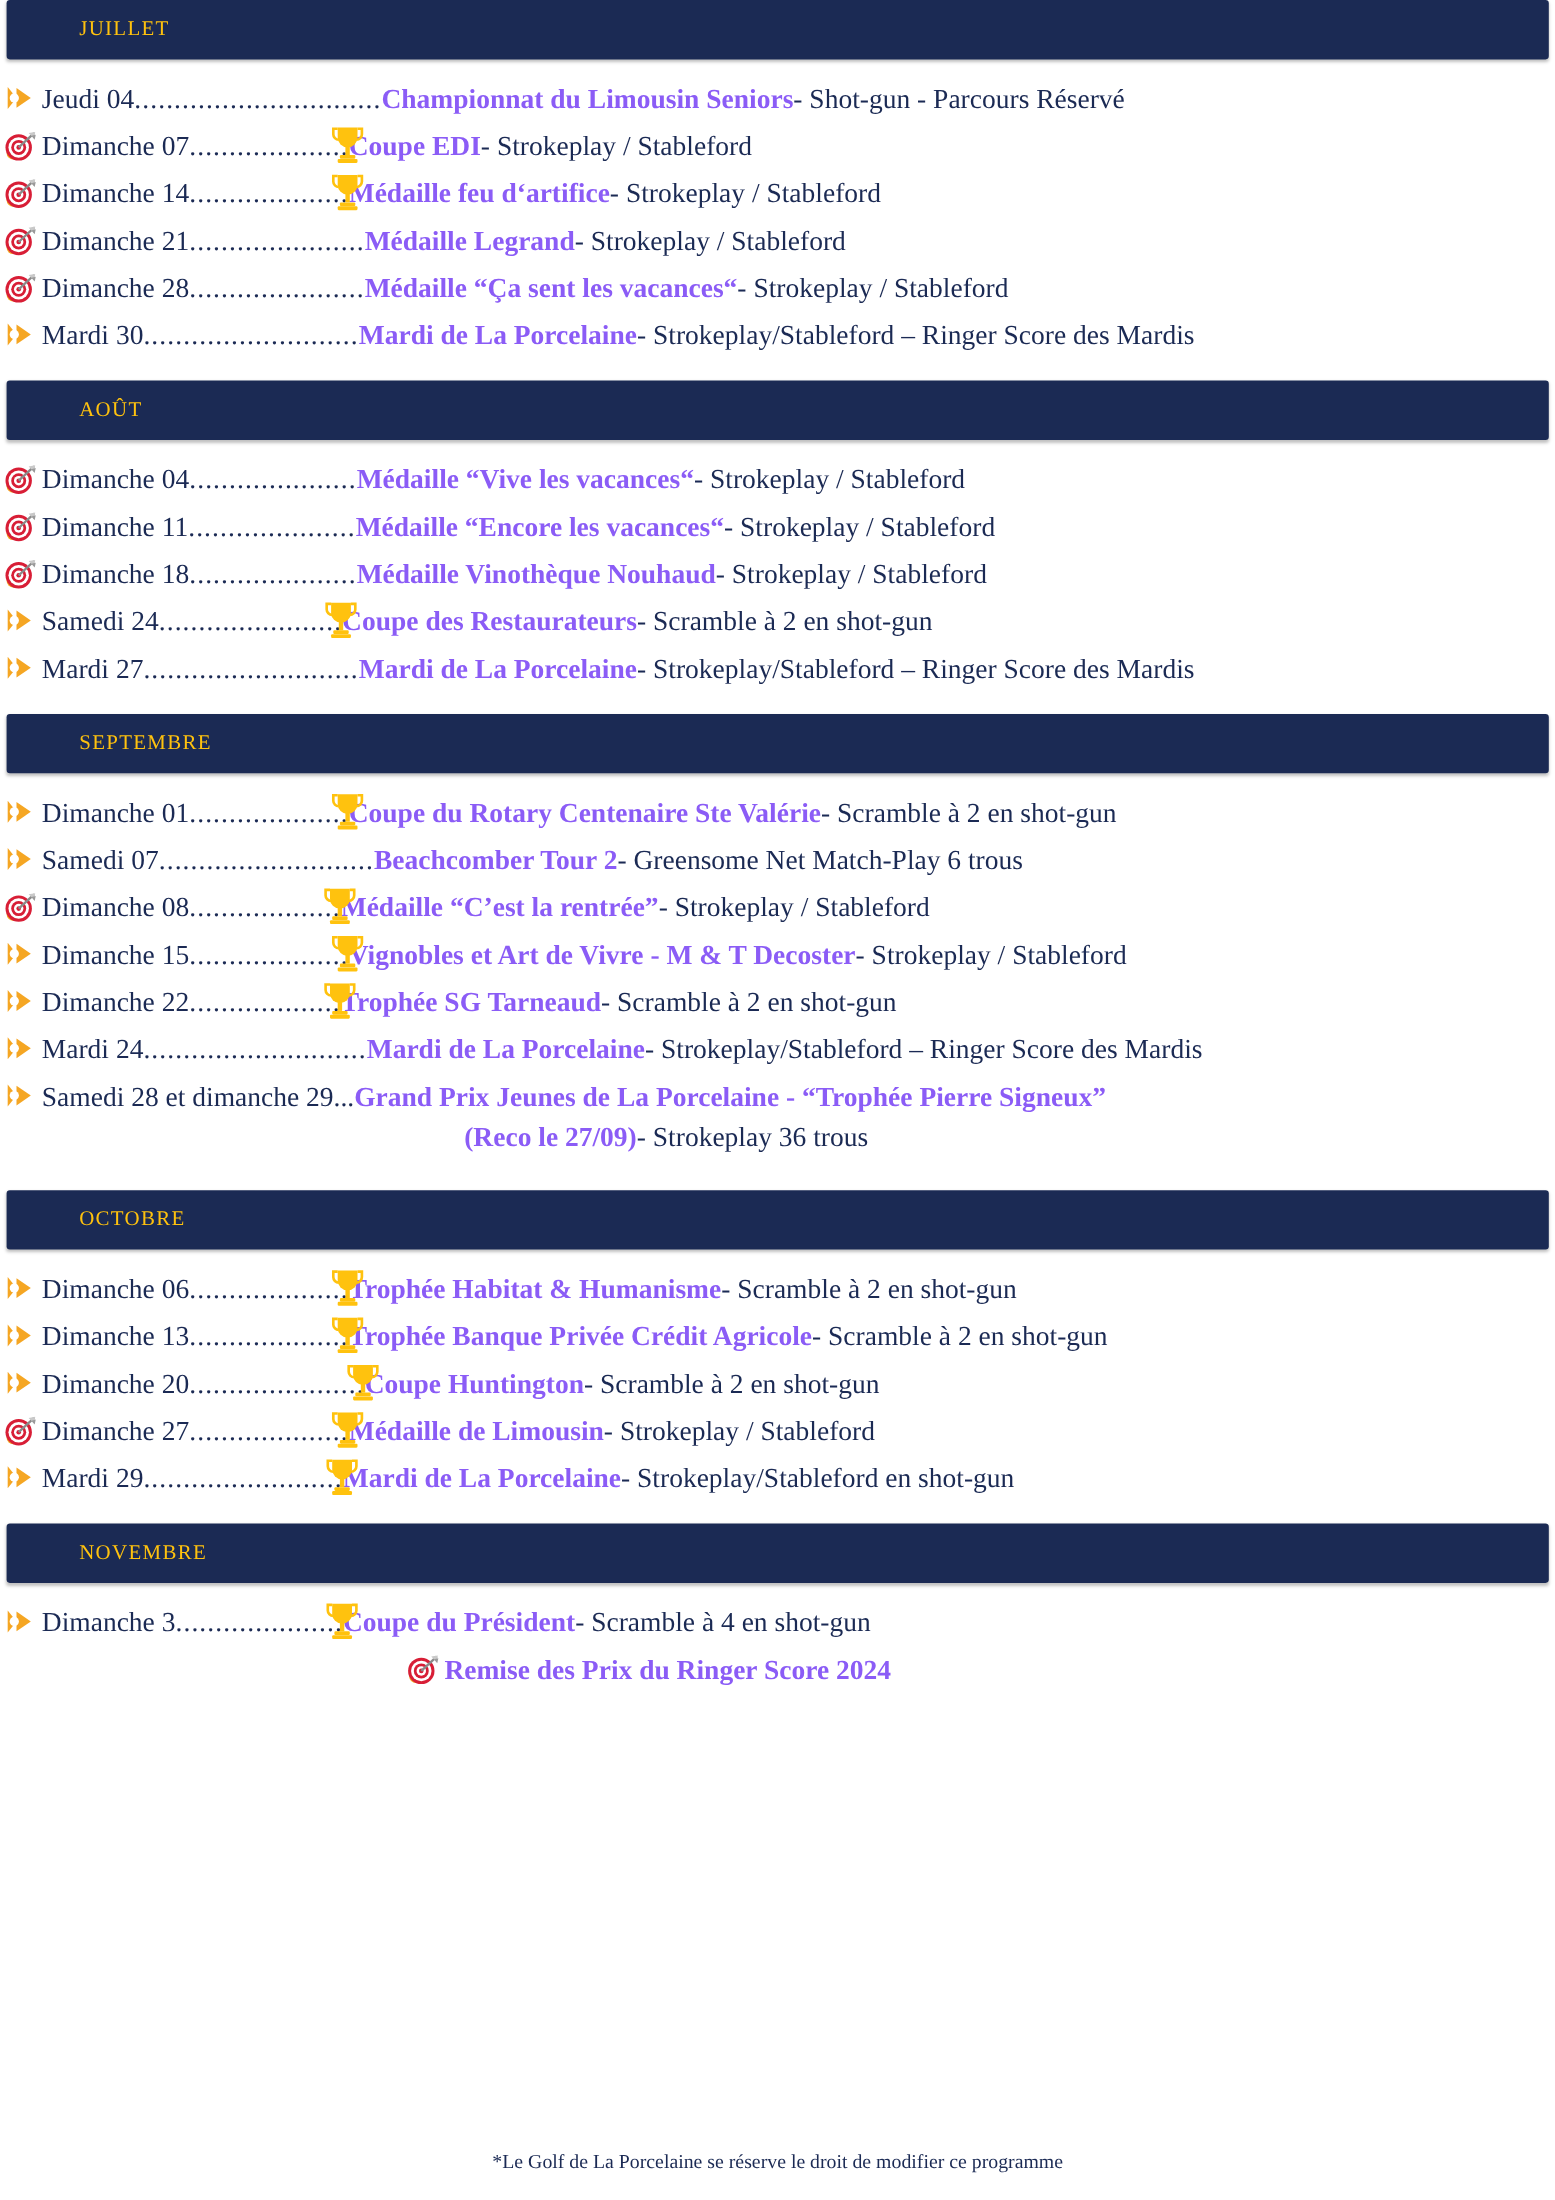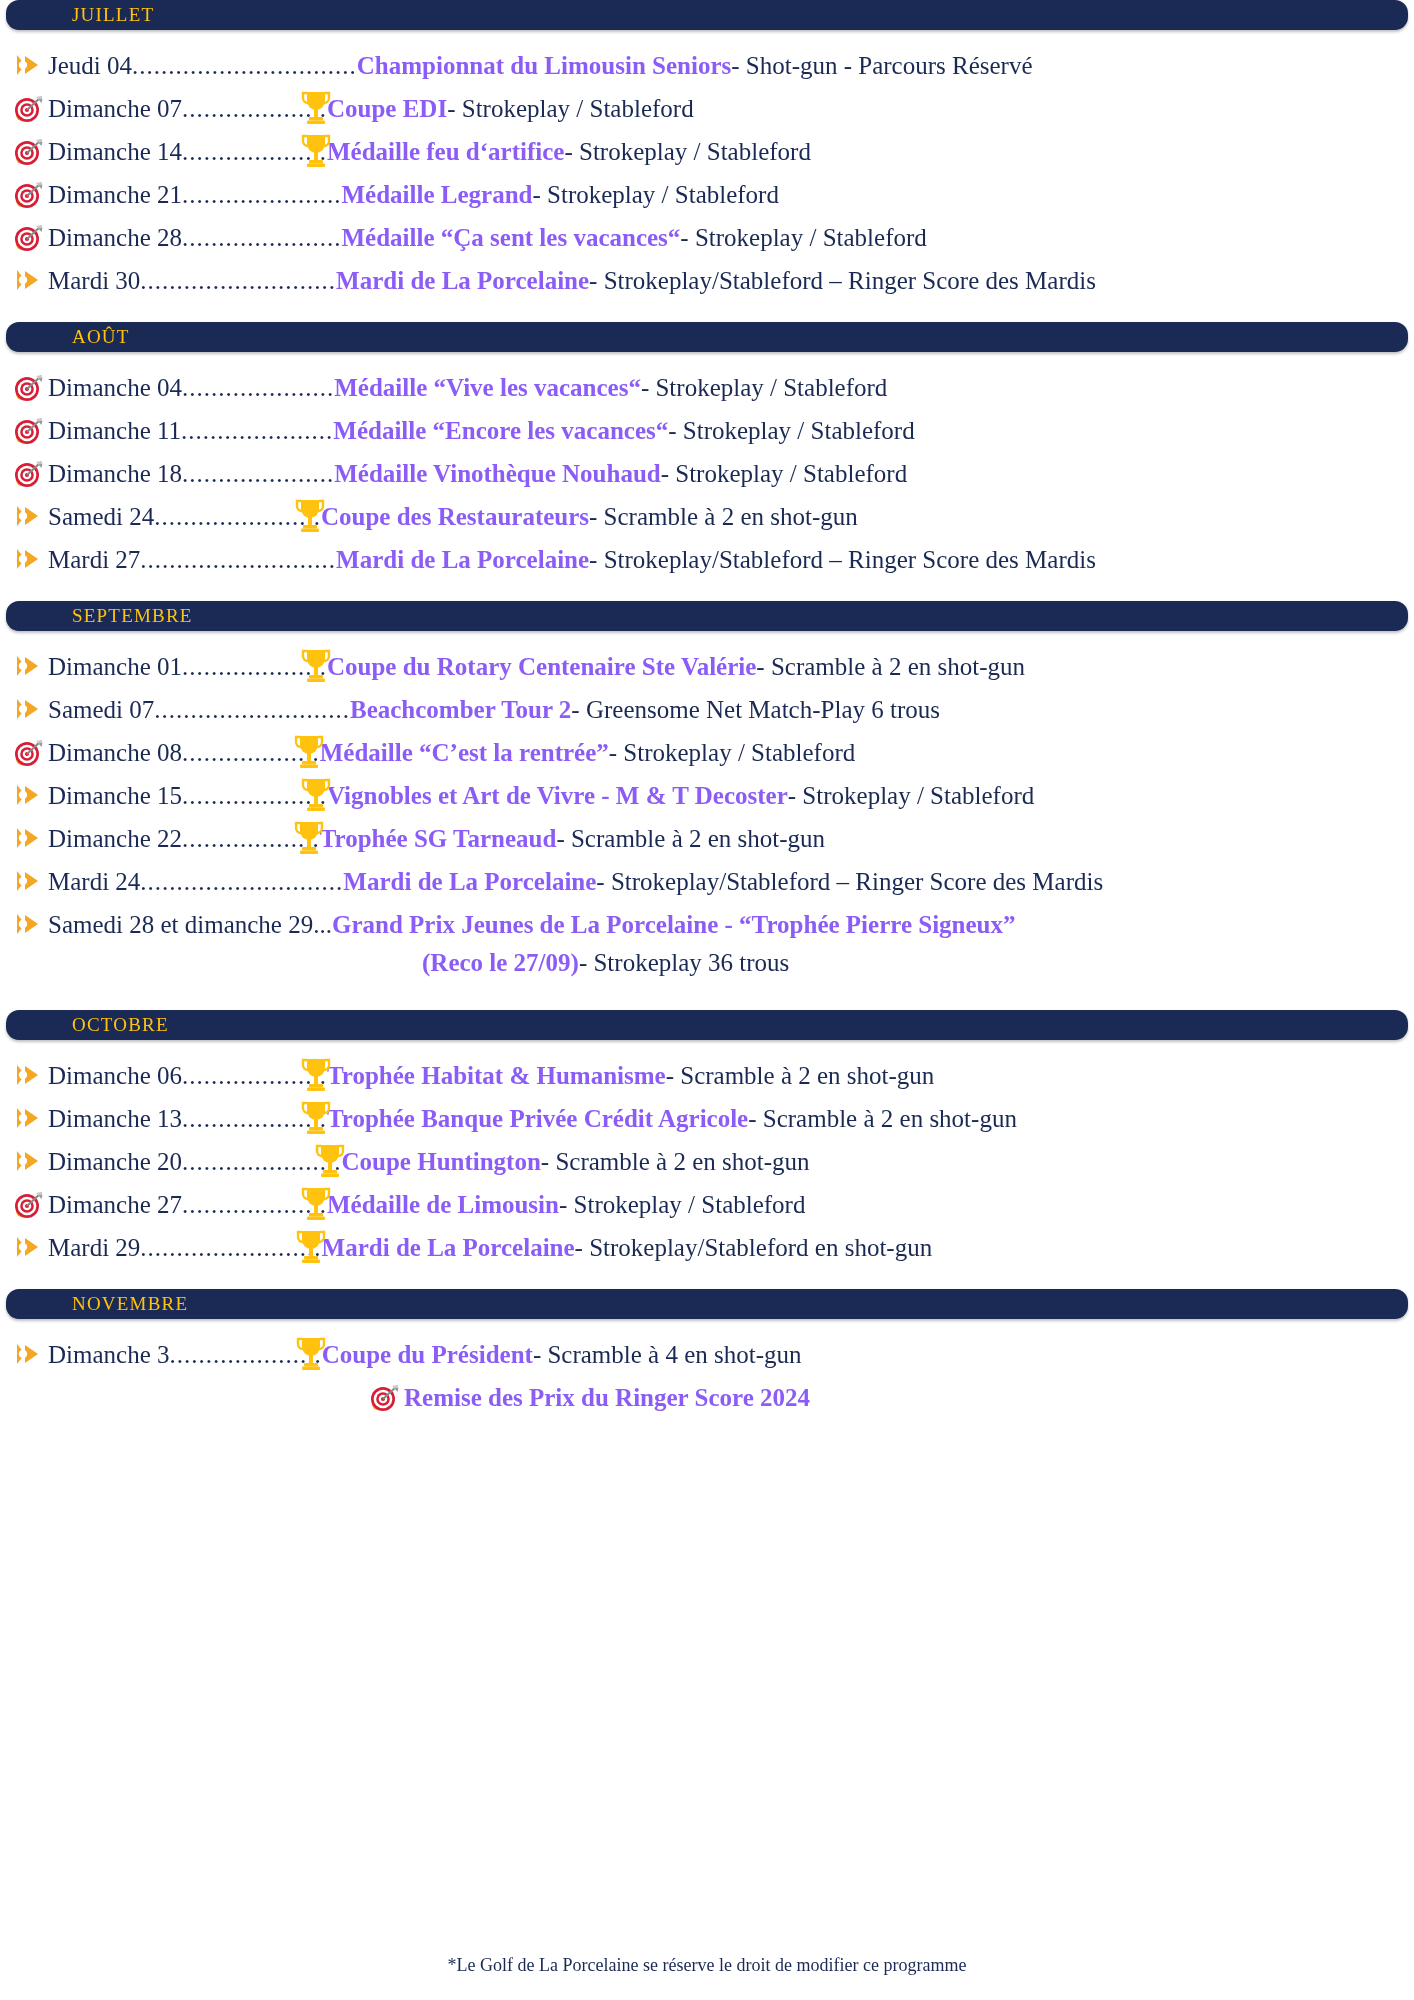--- a/index.html
+++ b/index.html
@@ -12,23 +12,23 @@
     position: relative;
     overflow: hidden;
   }
 
   .page { position: relative; width:1414px; height:2000px; padding: 0; }
 
   
   .month-bar {
     position: relative;
     background: #1b2a54;
-    height: 30px;
+    height: 54px;
     margin: 0 6px 0 6px;
-    border-radius: 13px;
+    border-radius: 3px;
     display: flex;
     align-items: center;
     box-shadow: 0 2px 3px rgba(0,0,0,0.25);
   }
   .month-bar .month-label {
     color: #ffc20e;
     font-size: 19px;
     letter-spacing: 1.2px;
     padding-left: 66px;
     font-family: "Liberation Serif", serif;
@@ -38,21 +38,21 @@
 
   .spacer-after-bar { height: 18px; }
   .spacer-before-bar { height: 16px; }
 
   
   .row {
     position: relative;
     display: flex;
     align-items: baseline;
     height: 43px;
-    padding-left: 14px;
+    padding-left: 4px;
     white-space: nowrap;
   }
 
   
   .bullet {
     flex: 0 0 auto;
     width: 30px;
     height: 26px;
     position: relative;
     display: inline-block;

